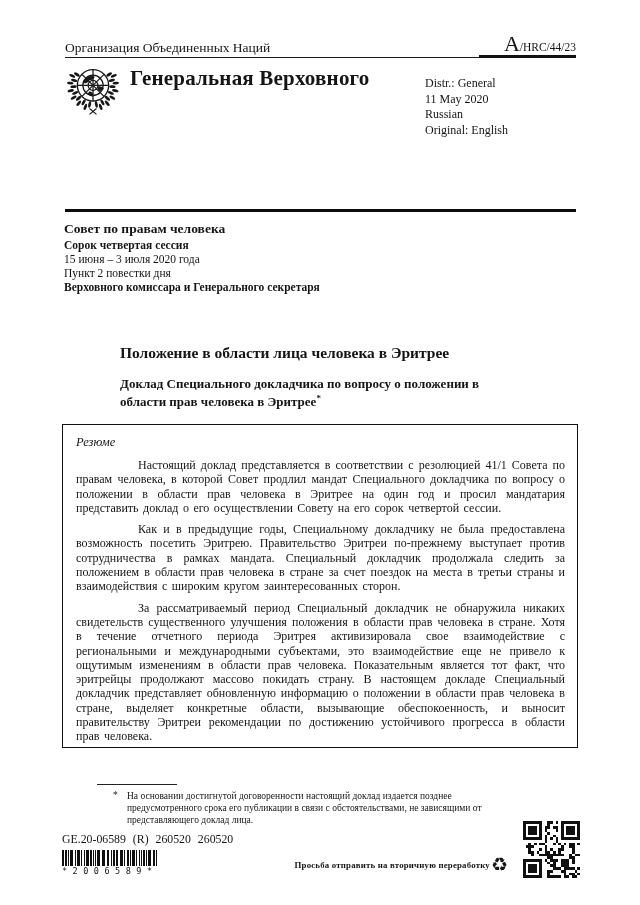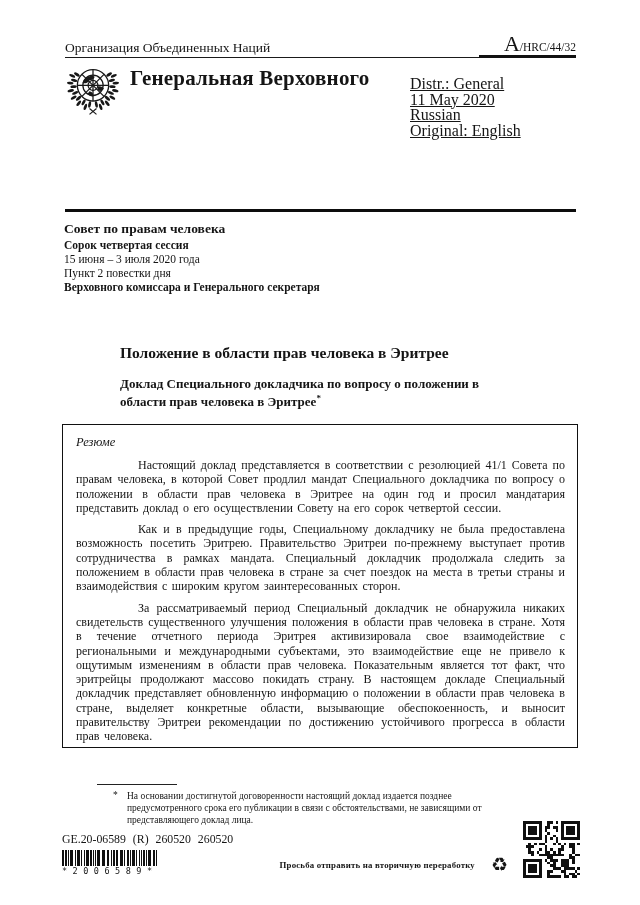--- a/index.html
+++ b/index.html
@@ -11,21 +11,21 @@
 
   
   .org-name{left:65px;top:40px;font-size:13.5px;}
   .doc-symbol{right:64px;top:31px;text-align:right;}
   .doc-symbol .big{font-size:22px;}
   .doc-symbol .small{font-size:11.5px;}
   .rule-top{left:65px;top:57px;width:414px;height:1.4px;background:#1a1a1a;}
   .rule-top-right{left:479px;top:55px;width:97px;height:3.2px;background:#111;}
   .emblem{left:64px;top:62px;width:58px;height:56px;}
   .assembly-title{left:130px;top:66px;font-size:21px;font-weight:bold;letter-spacing:.2px;}
-  .distr{left:410px;top:76px;font-size:16px;line-height:15.6px;text-decoration:underline;}
+  .distr{left:425px;top:76px;font-size:12px;line-height:15.6px;}
   .rule-heavy{left:65px;top:209px;width:511px;height:3px;background:#0d0d0d;}
 
   
   .session{left:64px;top:221px;font-size:11.5px;line-height:13.9px;}
   .session .council{font-size:13.5px;font-weight:bold;line-height:16px;margin-bottom:2px;}
   .session .b{font-weight:bold;}
 
   
   .title{left:120px;top:344px;font-size:15.5px;font-weight:bold;}
   .subtitle{left:120px;top:377px;width:372px;font-size:13px;font-weight:bold;line-height:14px;}
@@ -44,33 +44,33 @@
   
   .footnote-rule{left:97px;top:784px;width:80px;height:1.2px;background:#222;}
   .footnote{left:110px;top:790px;width:374px;font-size:9.5px;line-height:12.2px;padding-left:17px;box-sizing:border-box;}
   .footnote .marker{position:absolute;left:3px;top:-1px;font-size:9.5px;}
 
   
   .ge-number{left:62px;top:832px;font-size:11.8px;word-spacing:4px;}
   .barcode{left:62px;top:850px;width:97px;height:16px;display:flex;align-items:stretch;}
   .barcode span{display:block;height:100%;background:#101010;}
   .barcode-text{left:62px;top:866px;font-family:"DejaVu Sans Mono",monospace;font-size:8.5px;letter-spacing:5.5px;}
-  .recycle-line{left:230px;top:855px;width:278px;display:flex;align-items:center;justify-content:flex-end;gap:16px;}
+  .recycle-line{left:230px;top:855px;width:278px;display:flex;align-items:center;justify-content:flex-end;gap:1px;}
   .recycle-label{font-size:8.8px;font-weight:bold;letter-spacing:.2px;}
   .recycle-glyph{font-family:"DejaVu Sans",sans-serif;font-size:19px;line-height:1;}
   .qr{left:523px;top:821px;width:57px;height:57px;}
 </style>
 </head>
 <body>
 
 <div class="page">
 
   <div class="abs org-name">Организация Объединенных Наций</div>
   <div class="abs doc-symbol">
-    <span class="big">A</span><span class="small">/HRC/44/32</span>
+    <span class="big">A</span><span class="small">/HRC/44/23</span>
   </div>
   <div class="abs rule-top"></div>
   <div class="abs rule-top-right"></div>
 
   <svg class="abs emblem" viewBox="0 0 100 96">
     <g stroke="#181818" fill="none" stroke-width="2.2">
       <circle cx="50" cy="40" r="27"></circle>
       <circle cx="50" cy="40" r="17.5"></circle>
       <circle cx="50" cy="40" r="8.5"></circle>
       <line x1="23" y1="40" x2="77" y2="40"></line>
@@ -129,21 +129,21 @@
   <div class="abs rule-heavy"></div>
 
   <div class="abs session">
     <div class="council">Совет по правам человека</div>
     <div class="b">Сорок четвертая сессия</div>
     <div>15 июня – 3 июля 2020 года</div>
     <div>Пункт 2 повестки дня</div>
     <div class="b">Верховного комиссара и Генерального секретаря</div>
   </div>
 
-  <div class="abs title">Положение в области прав человека в Эритрее</div>
+  <div class="abs title">Положение в области лица человека в Эритрее</div>
   <div class="abs subtitle">
     <span>Доклад Специального докладчика по вопросу о положении в области прав человека в Эритрее</span><sup>*</sup>
   </div>
 
   <div class="abs summary-box">
     <div class="summary-heading">Резюме</div>
     <div class="summary-text">
       <p>Настоящий доклад представляется в соответствии с резолюцией 41/1 Совета по правам человека, в которой Совет продлил мандат Специального докладчика по вопросу о положении в области прав человека в Эритрее на один год и просил мандатария представить доклад о его осуществлении Совету на его сорок четвертой сессии.</p>
       <p>Как и в предыдущие годы, Специальному докладчику не была предоставлена возможность посетить Эритрею. Правительство Эритреи по-прежнему выступает против сотрудничества в рамках мандата. Специальный докладчик продолжала следить за положением в области прав человека в стране за счет поездок на места в третьи страны и взаимодействия с широким кругом заинтересованных сторон.</p>
       <p>За рассматриваемый период Специальный докладчик не обнаружила никаких свидетельств существенного улучшения положения в области прав человека в стране. Хотя в течение отчетного периода Эритрея активизировала свое взаимодействие с региональными и международными субъектами, это взаимодействие еще не привело к ощутимым изменениям в области прав человека. Показательным является тот факт, что эритрейцы продолжают массово покидать страну. В настоящем докладе Специальный докладчик представляет обновленную информацию о положении в области прав человека в стране, выделяет конкретные области, вызывающие обеспокоенность, и выносит правительству Эритреи рекомендации по достижению устойчивого прогресса в области прав человека.</p>

